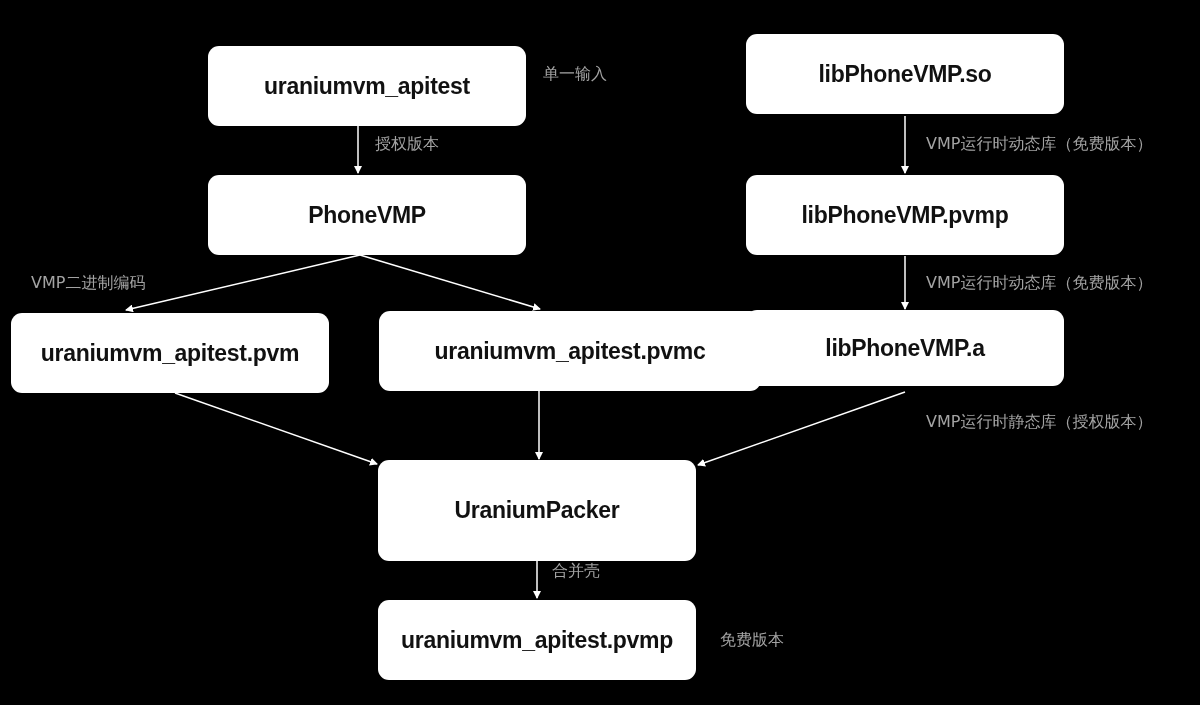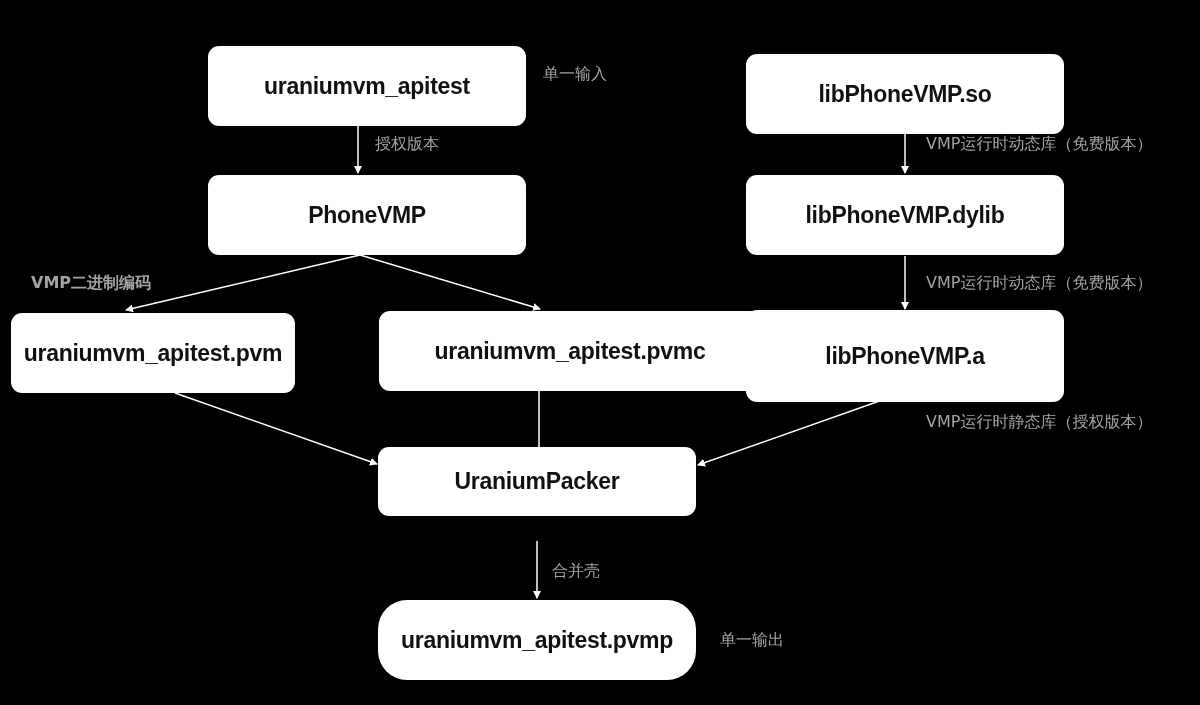--- a/index.html
+++ b/index.html
@@ -27,28 +27,28 @@
   <line x1="175" y1="393" x2="377" y2="464" stroke="#fff" stroke-width="1.5" marker-end="url(#ah)"></line>
   <line x1="539" y1="391" x2="539" y2="459" stroke="#fff" stroke-width="1.5" marker-end="url(#ah)"></line>
   <line x1="905" y1="392" x2="698" y2="465" stroke="#fff" stroke-width="1.5" marker-end="url(#ah)"></line>
   <line x1="905" y1="116" x2="905" y2="173" stroke="#fff" stroke-width="1.5" marker-end="url(#ah)"></line>
   <line x1="905" y1="256" x2="905" y2="309" stroke="#fff" stroke-width="1.5" marker-end="url(#ah)"></line>
   <line x1="537" y1="541" x2="537" y2="598" stroke="#fff" stroke-width="1.5" marker-end="url(#ah)"></line>
 </svg>
 
 <div class="node" style="left:208px;top:34px;width:318px;height:80px;margin-top:12px;">uraniumvm_apitest</div>
 <div class="node" style="left:208px;top:175px;width:318px;height:80px;">PhoneVMP</div>
-<div class="node" style="left:11px;top:313px;width:284px;height:80px;">uraniumvm_apitest.pvm</div>
+<div class="node" style="left:11px;top:313px;width:318px;height:80px;">uraniumvm_apitest.pvm</div>
 <div class="node" style="left:379px;top:311px;width:382px;height:80px;">uraniumvm_apitest.pvmc</div>
-<div class="node" style="left:378px;top:447px;width:318px;height:69px;">UraniumPacker</div>
-<div class="node" style="left:378px;top:600px;width:318px;height:80px;border-radius:29px;">uraniumvm_apitest.pvmp</div>
-<div class="node" style="left:746px;top:34px;width:318px;height:80px;margin-top:20px;">libPhoneVMP.so</div>
-<div class="node" style="left:746px;top:175px;width:318px;height:80px;">libPhoneVMP.dylib</div>
-<div class="node" style="left:746px;top:310px;width:318px;height:92px;">libPhoneVMP.a</div>
+<div class="node" style="left:378px;top:460px;width:318px;height:101px;">UraniumPacker</div>
+<div class="node" style="left:378px;top:600px;width:318px;height:80px;">uraniumvm_apitest.pvmp</div>
+<div class="node" style="left:746px;top:34px;width:318px;height:80px;">libPhoneVMP.so</div>
+<div class="node" style="left:746px;top:175px;width:318px;height:80px;">libPhoneVMP.pvmp</div>
+<div class="node" style="left:746px;top:310px;width:318px;height:76px;">libPhoneVMP.a</div>
 
 <span class="lbl" style="left:543px;top:64px;">单一输入</span>
 <span class="lbl" style="left:375px;top:134px;">授权版本</span>
-<span class="lbl" style="left:31px;top:273px;font-weight:bold;">VMP二进制编码</span>
+<span class="lbl" style="left:31px;top:273px;">VMP二进制编码</span>
 <span class="lbl" style="left:926px;top:134px;">VMP运行时动态库（免费版本）</span>
 <span class="lbl" style="left:926px;top:273px;">VMP运行时动态库（免费版本）</span>
 <span class="lbl" style="left:926px;top:412px;">VMP运行时静态库（授权版本）</span>
 <span class="lbl" style="left:552px;top:561px;">合并壳</span>
-<span class="lbl" style="left:720px;top:630px;">单一输出</span>
+<span class="lbl" style="left:720px;top:630px;">免费版本</span>
 
 </body></html>

